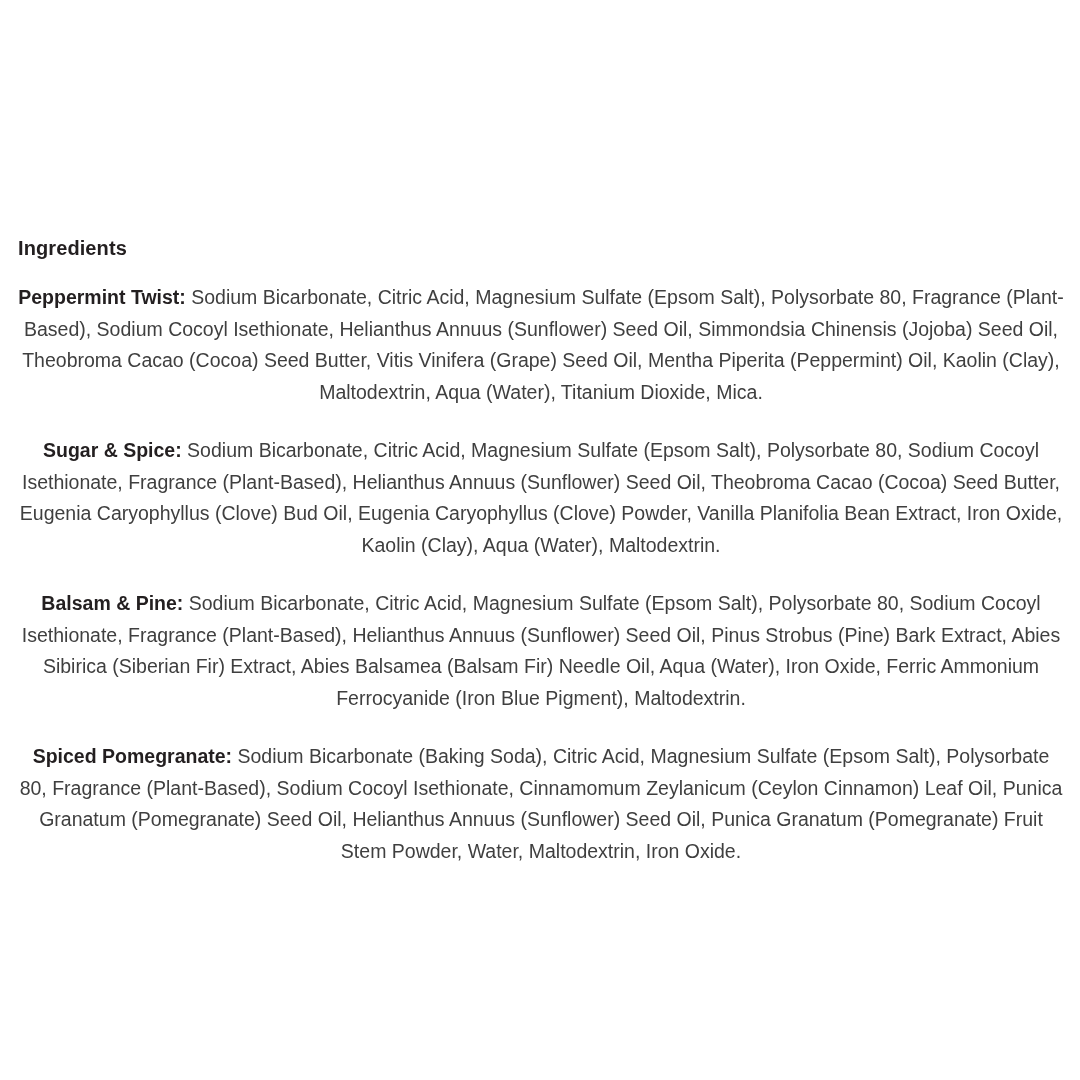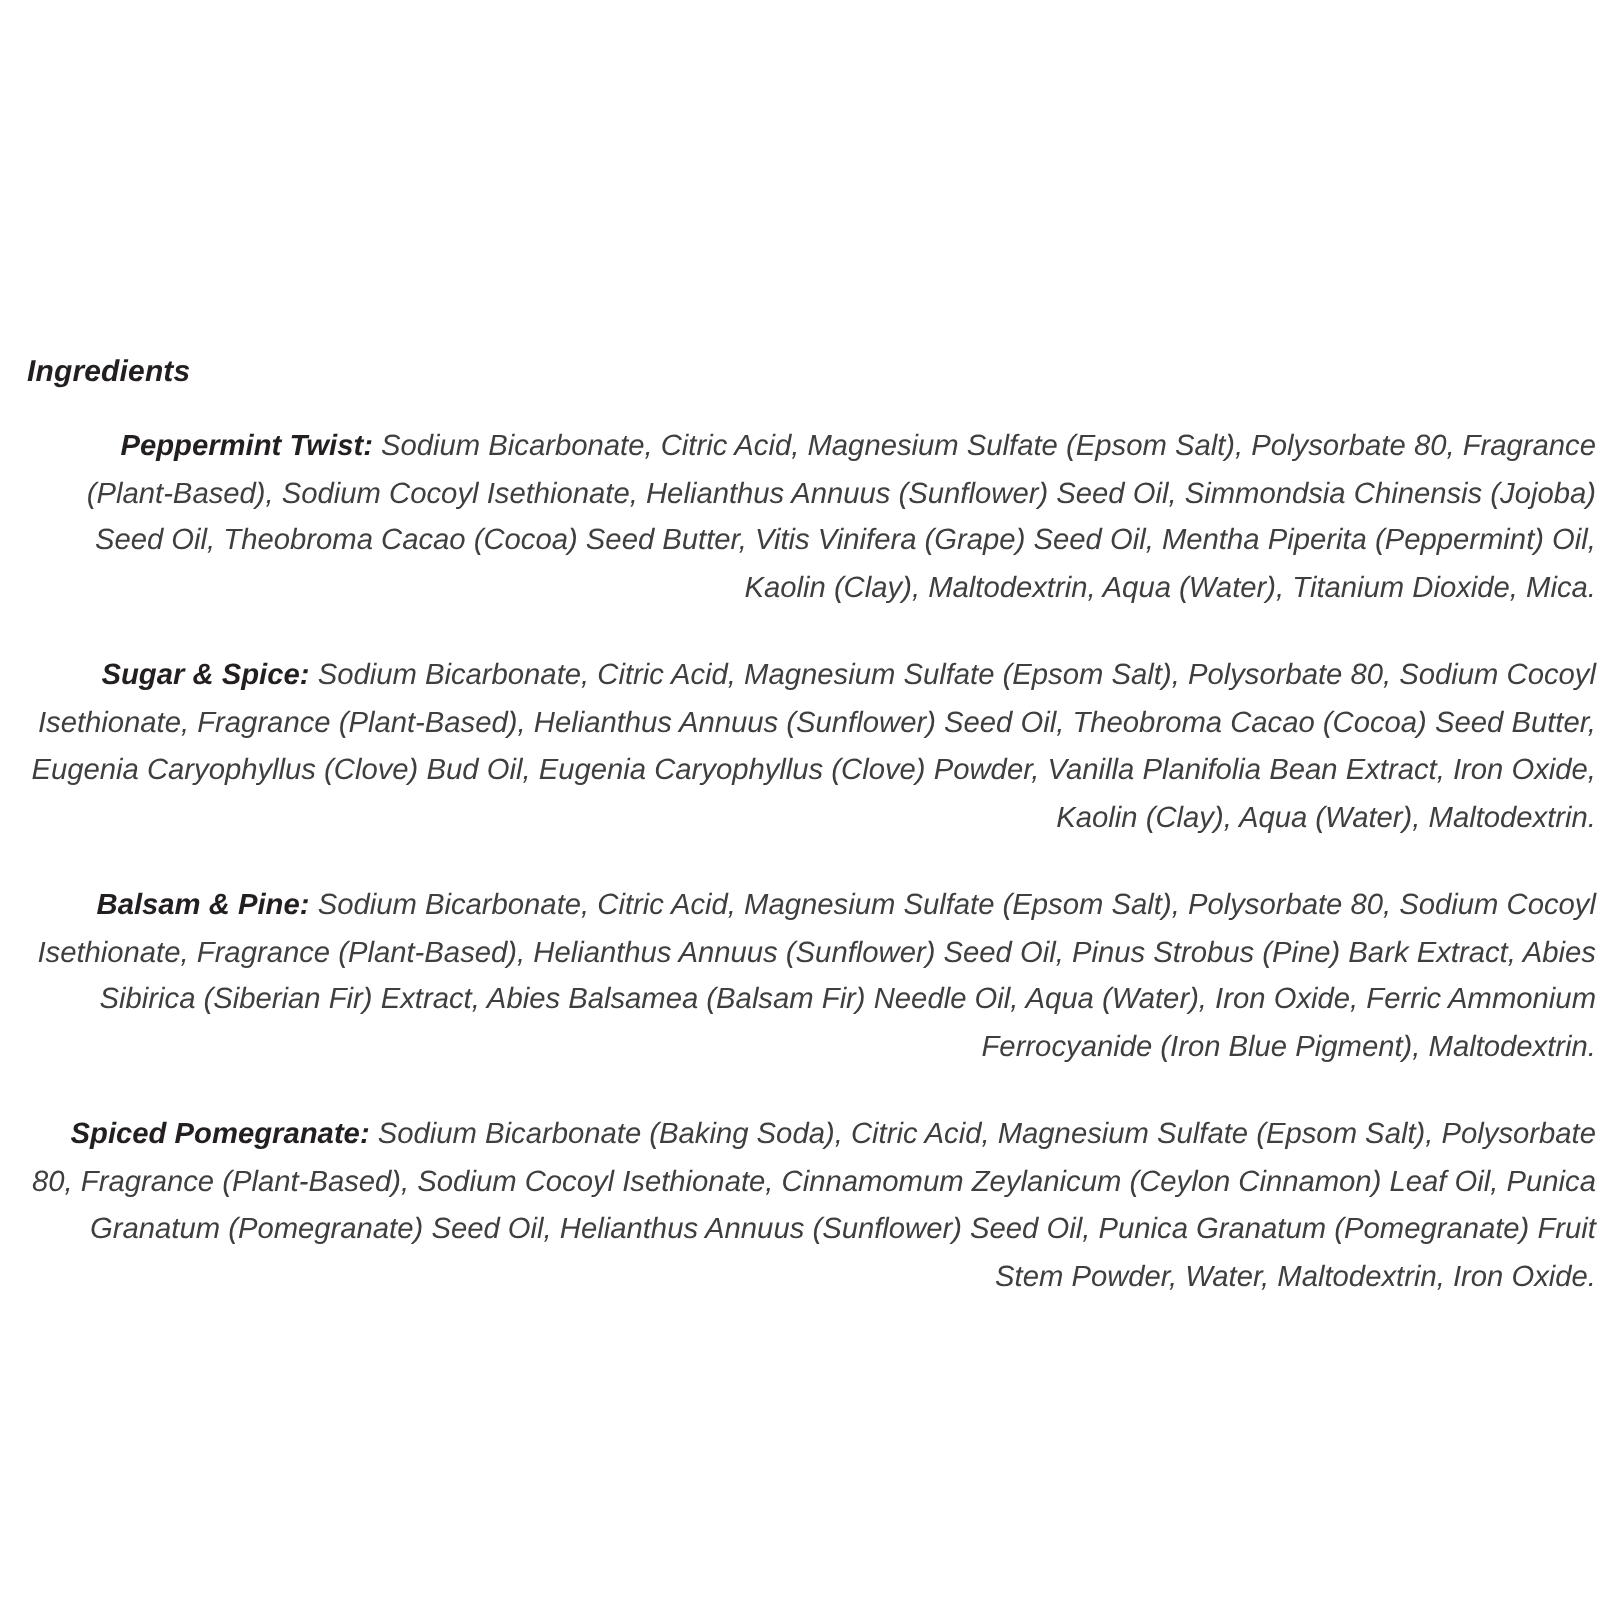--- a/index.html
+++ b/index.html
@@ -14,42 +14,41 @@
     color: #231f20;
     overflow: hidden;
   }
   .page {
     position: absolute;
     left: 0;
     top: 0;
     width: 968px;
     height: 1080px;
     background: #ffffff;
-    font-style: italic;
   }
   .content {
     position: absolute;
     left: 18px;
     top: 236px;
     width: 1046px;
   }
   .section-title {
     font-size: 20px;
     font-weight: bold;
     letter-spacing: 0.1px;
     color: #231f20;
     margin: 0 0 22px 0;
     line-height: 1.2;
   }
   .variant {
     font-size: 19.5px;
     line-height: 31.5px;
     color: #3a3a3a;
     margin: 0 0 27px 0;
-    text-align: right;
+    text-align: center;
   }
   .variant:last-child {
     margin-bottom: 4px;
   }
   .variant-name {
     font-weight: bold;
     color: #231f20;
   }
   .variant-body {
     color: #3f3f3f;

